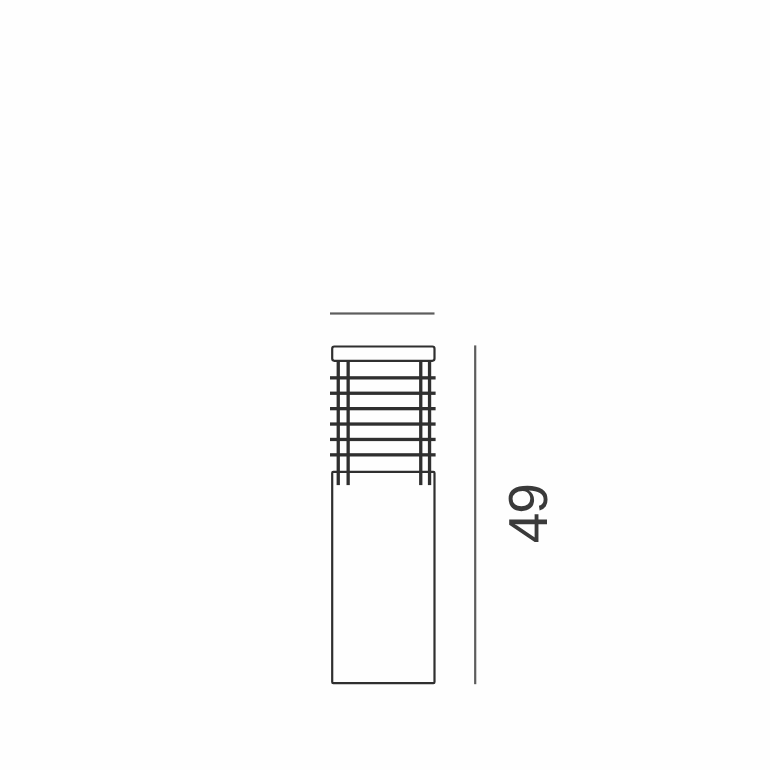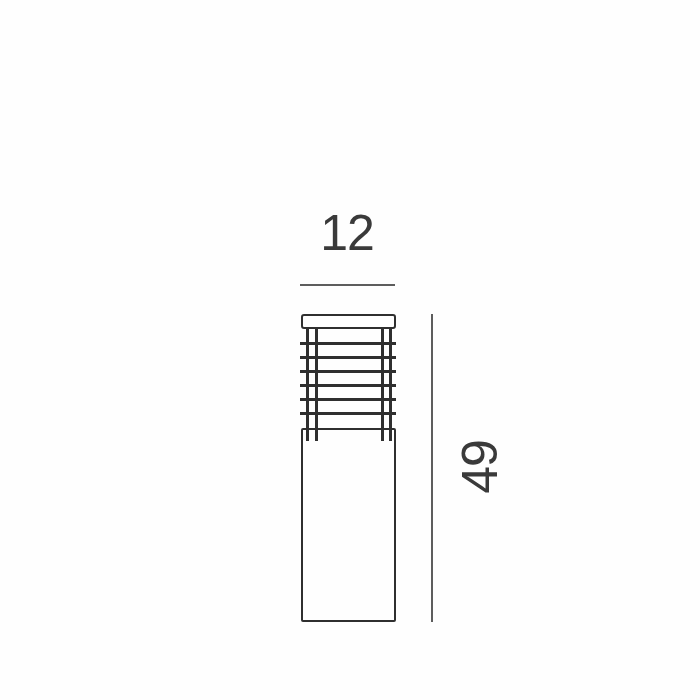--- a/index.html
+++ b/index.html
@@ -109,21 +109,20 @@
     border: 2.5px solid var(--ink, #2f2f2f);
     border-radius: 2px;
     background: transparent;
   }
 </style>
 </head>
 <body>
 
 <div class="canvas" style="--bg: #fefefe; --ink: #2f2f2f; --dim: #5d5d5d; --label: #3a3a3a;">
 
-  <div class="dim-label width">12</div>
   <div class="dim-line horizontal"></div>
 
   <div class="fixture">
     <div class="cap"></div>
     <div class="post p1"></div>
     <div class="post p2"></div>
     <div class="post p3"></div>
     <div class="post p4"></div>
     <div>
         <div class="grille-bar" style="top: 30px;"></div>

